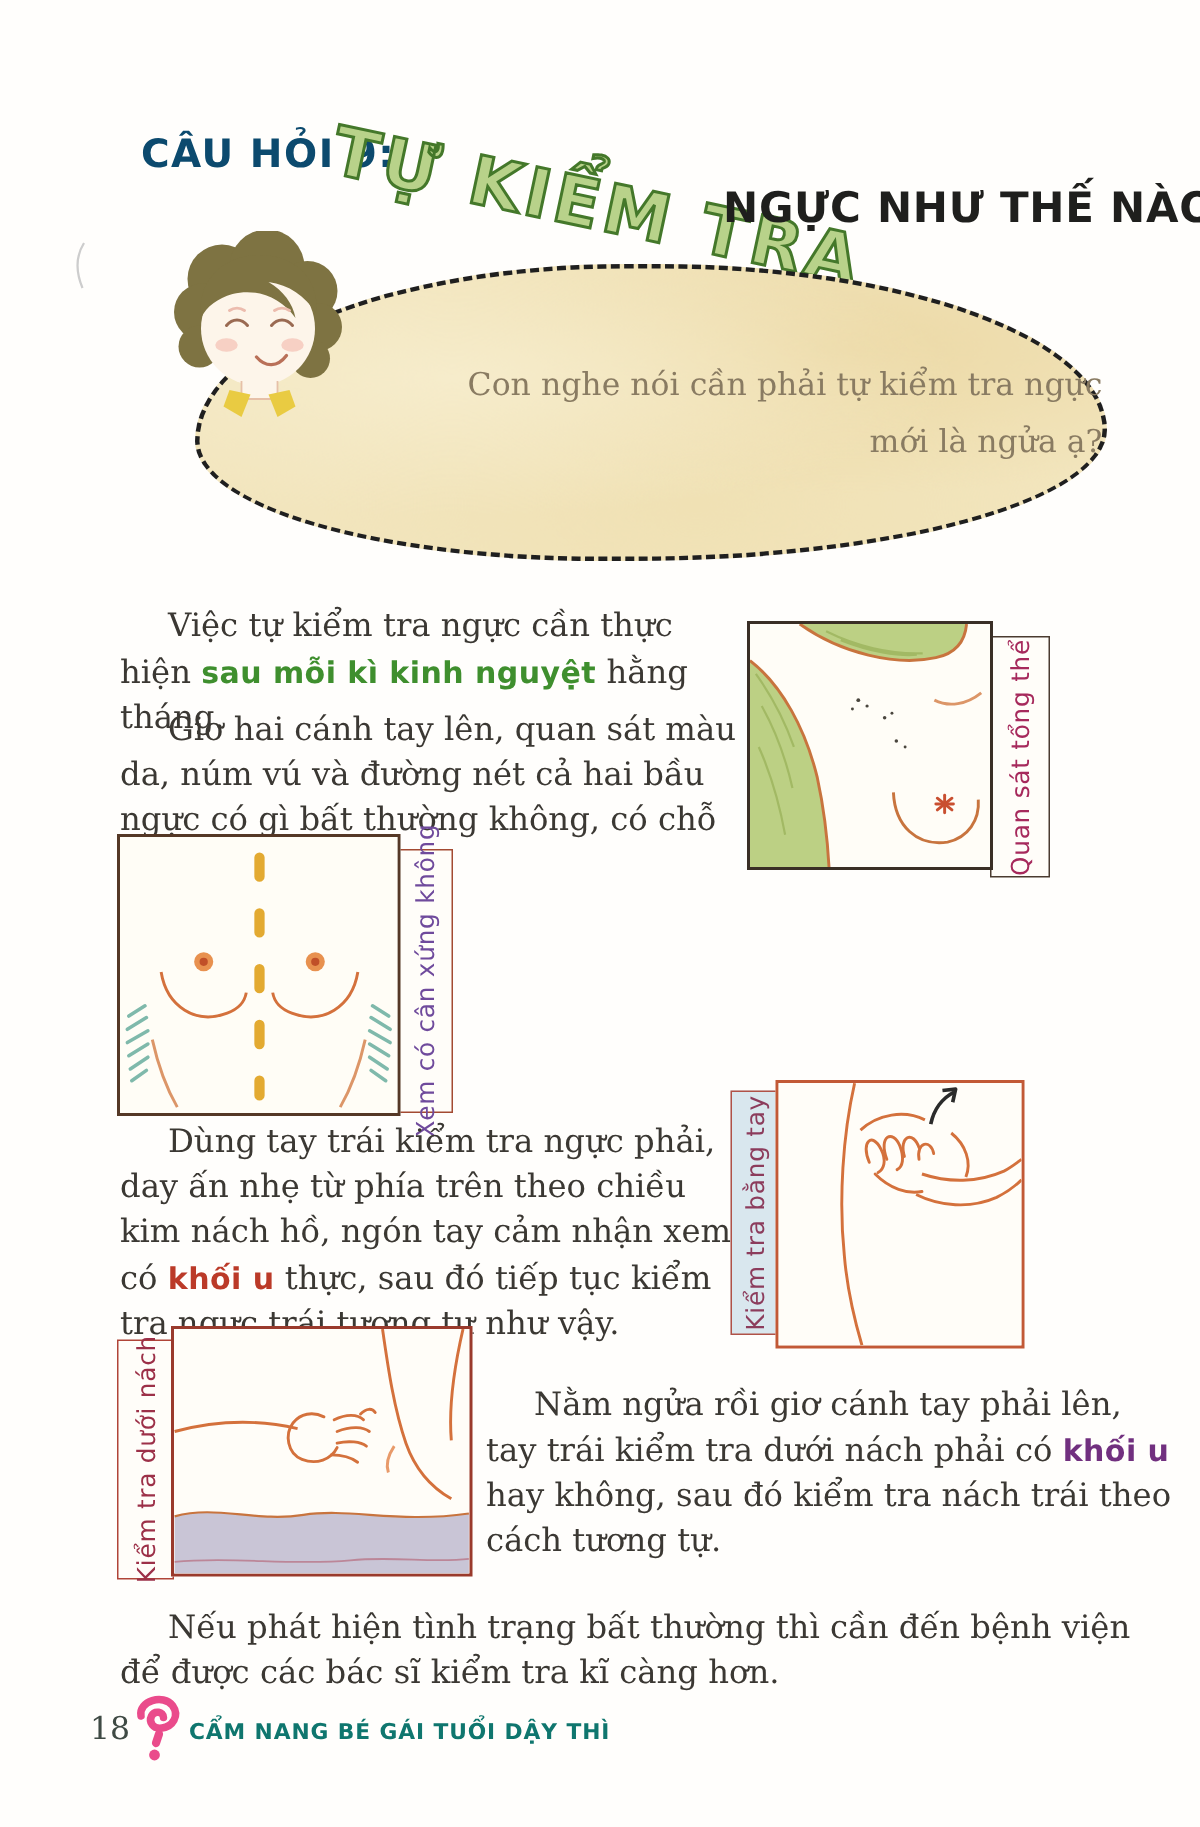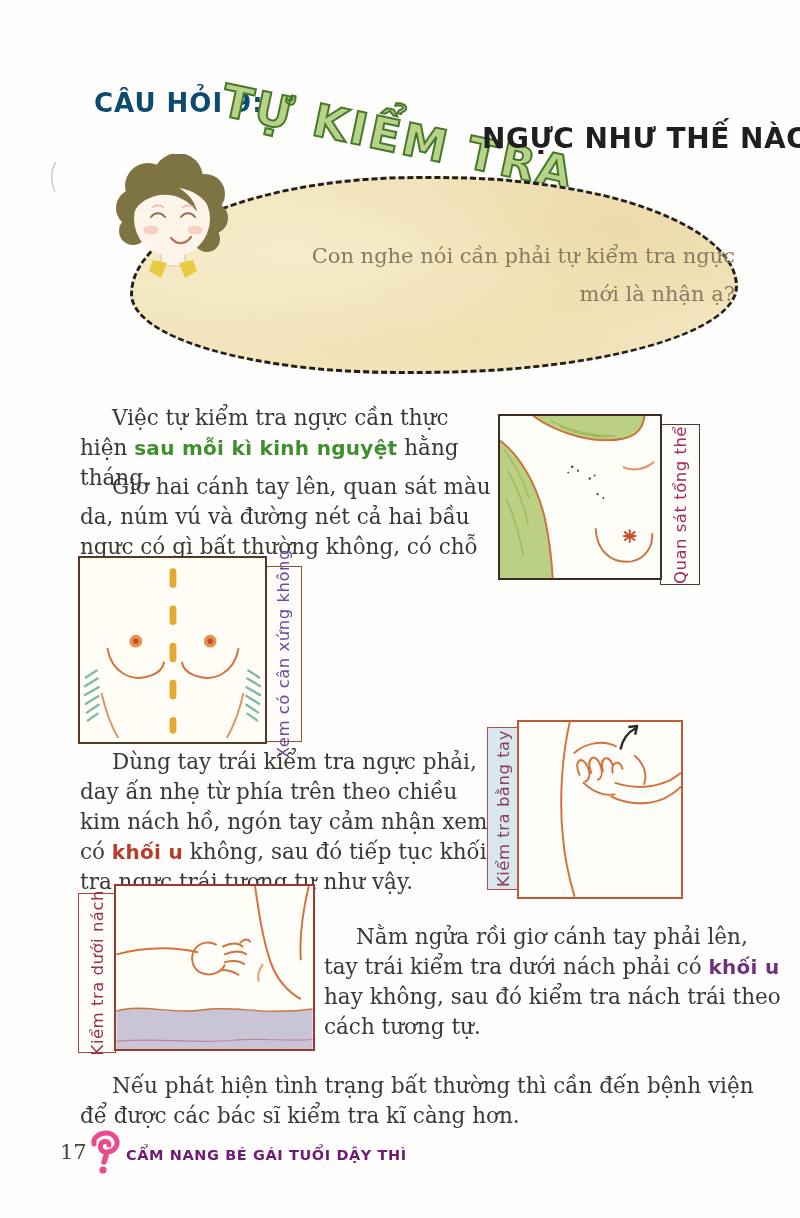--- a/index.html
+++ b/index.html
@@ -85,40 +85,40 @@
   #tab4 .vlabel{color:#9c3048;}
   
   .page-num{
     position:absolute;left:60px;top:1140px;
     font-family:"DejaVu Serif",serif;font-size:21px;color:#3f4a44;
   }
   .brand-logo{position:absolute;left:88px;top:1128px;width:34px;height:46px;}
   .book-title{
     position:absolute;left:126px;top:1147px;
     font-family:"DejaVu Sans",sans-serif;font-weight:bold;
-    font-size:14.5px;color:#701a75;letter-spacing:0.6px;white-space:nowrap;
+    font-size:14.5px;color:#0f766e;letter-spacing:0.6px;white-space:nowrap;
   }
 </style>
 </head>
 <body>
 
 <div id="page">
 
   <div class="q-label">CÂU HỎI 9:</div>
   <div class="title-em">TỰ KIỂM TRA</div>
   <div class="title-rest">NGỰC NHƯ THẾ NÀO?</div>
 
   <svg class="stray-mark" viewBox="0 0 14 34">
     <path d="M10,2 C5,10 4,20 9,32" stroke="#cdcdcd" stroke-width="1.5" fill="none"></path>
   </svg>
 
   <div class="bubble">
     <div class="bubble-text">
       <div>Con nghe nói cần phải tự kiểm tra ngực</div>
-      <div>mới là nhận ạ?</div>
+      <div>mới là ngửa ạ?</div>
     </div>
   </div>
 
   <svg class="girl-head" viewBox="0 0 128 132">
     <circle cx="40" cy="32" r="23" fill="#7e7342"></circle>
     <circle cx="70" cy="24" r="25" fill="#7e7342"></circle>
     <circle cx="97" cy="40" r="20" fill="#7e7342"></circle>
     <circle cx="104" cy="64" r="16" fill="#7e7342"></circle>
     <circle cx="27" cy="54" r="19" fill="#7e7342"></circle>
     <circle cx="25" cy="77" r="14" fill="#7e7342"></circle>
@@ -206,21 +206,21 @@
         <line x1="170" y1="150" x2="182" y2="158"></line>
           <line x1="171" y1="159" x2="181" y2="166"></line>
       </g>
       <path d="M22,138 C26,156 31,170 39,184" stroke="#dc9668" stroke-width="2" fill="none"></path>
       <path d="M167,138 C163,156 158,170 150,184" stroke="#dc9668" stroke-width="2" fill="none"></path>
     </svg>
   </div>
 
 
   <div class="para" style="left:80px;top:747px;width:416px;">
-    <span>Dùng tay trái kiểm tra ngực phải, day ấn nhẹ từ phía trên theo chiều kim nách hồ, ngón tay cảm nhận xem có </span><span class="em em-red">khối u</span><span> không, sau đó tiếp tục khối tra ngực trái tương tự như vậy.</span>
+    <span>Dùng tay trái kiểm tra ngực phải, day ấn nhẹ từ phía trên theo chiều kim nách hồ, ngón tay cảm nhận xem có </span><span class="em em-red">khối u</span><span> thực, sau đó tiếp tục kiểm tra ngực trái tương tự như vậy.</span>
   </div>
 
   <div class="tab" id="tab3">
     <span class="vlabel">Kiểm tra bằng tay</span>
   </div>
   <div class="fig" id="fig3">
     <svg viewBox="0 0 166 179">
       <rect width="166" height="179" fill="#fffdf8"></rect>
       <path d="M52,0 C44,35 41,80 45,118 C47,142 52,162 57,179" stroke="#d4713c" stroke-width="2" fill="none"></path>
       <path d="M56,32 C68,21 86,18 100,25" stroke="#d4713c" stroke-width="2" fill="none"></path>
@@ -264,21 +264,21 @@
   </div>
 
   <div class="para" style="left:80px;top:1071px;width:682px;">
     <span>Nếu phát hiện tình trạng bất thường thì cần đến bệnh viện để được các bác sĩ kiểm tra kĩ càng hơn.</span>
   </div>
 
   <div class="para" style="left:324px;top:922px;width:458px;">
     <span>Nằm ngửa rồi giơ cánh tay phải lên, tay trái kiểm tra dưới nách phải có </span><span class="em em-purple">khối u</span><span> hay không, sau đó kiểm tra nách trái theo cách tương tự.</span>
   </div>
 
-  <div class="page-num">17</div>
+  <div class="page-num">18</div>
   <svg class="brand-logo" viewBox="0 0 34 46">
     <path d="M6,16 C4,6 21,1 27,9 C32,16 27,23 20,24 C14,25 11,20 13,16 C15,12 21,13 21,17" fill="none" stroke="#ea4b8b" stroke-width="5" stroke-linecap="round"></path>
     <path d="M18,28 L16,34" stroke="#ea4b8b" stroke-width="5.5" stroke-linecap="round"></path>
     <circle cx="15" cy="42" r="3.6" fill="#ea4b8b"></circle>
   </svg>
   <div class="book-title">CẨM NANG BÉ GÁI TUỔI DẬY THÌ</div>
 
 </div>
 
 </body></html>

